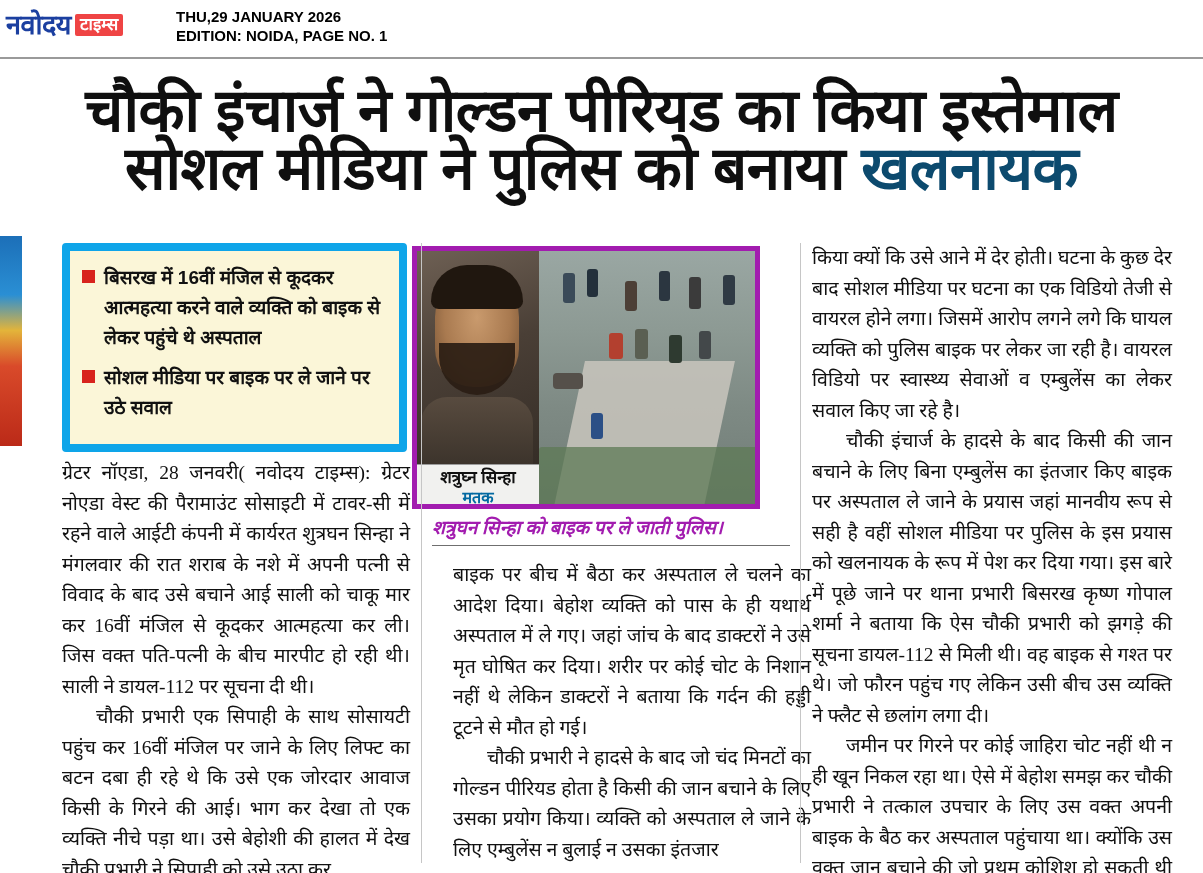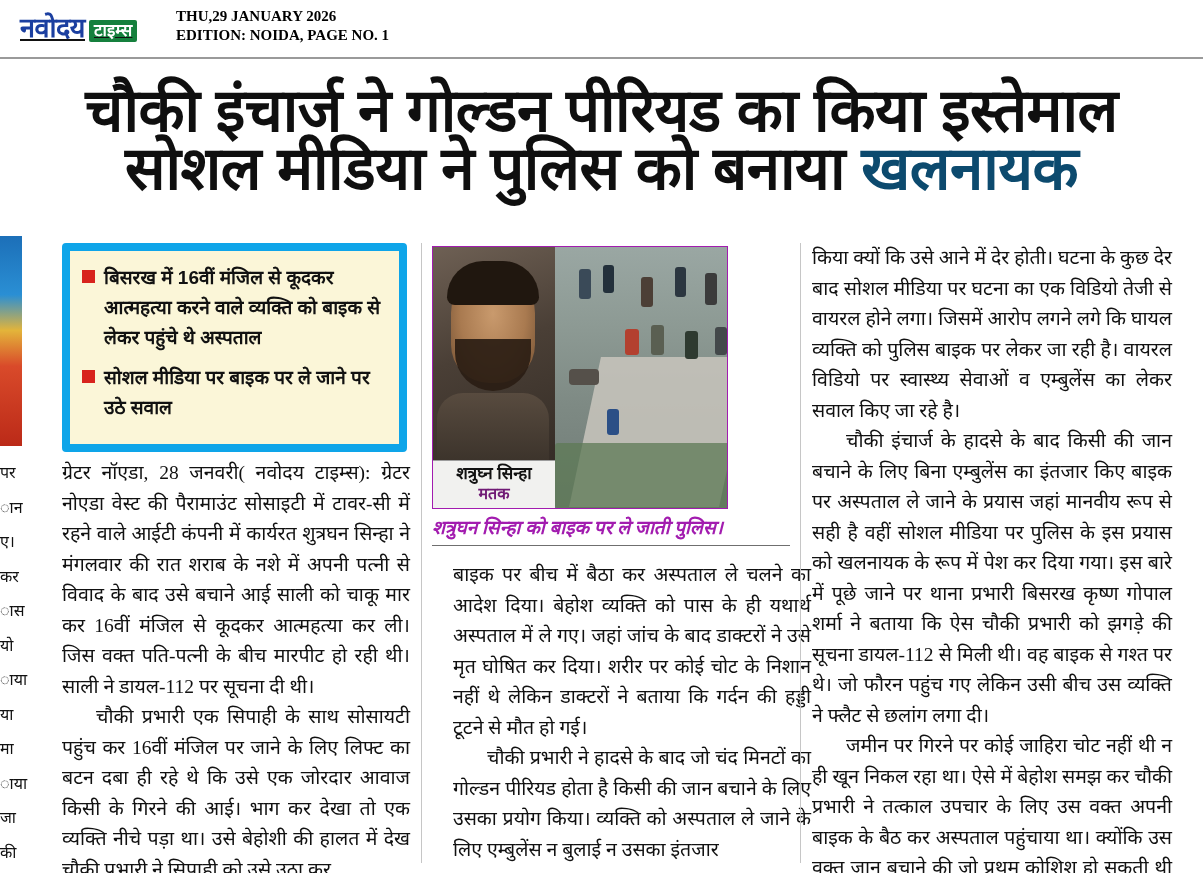--- a/index.html
+++ b/index.html
@@ -18,49 +18,48 @@
 
   
   .masthead {
     position: absolute;
     left: 0; top: 0;
     width: 1203px;
     height: 58px;
   }
   .logo-box {
     position: absolute;
-    left: 20px; top: 8px;
+    left: 6px; top: 8px;
     width: 160px; height: 34px;
     display: flex;
-    align-items: flex-end;
-    text-decoration: underline;
+    align-items: center;
   }
   .logo-hindi {
     font-family: "Liberation Sans", sans-serif;
     font-weight: bold;
     font-size: 27px;
     color: #1b3fa0;
     letter-spacing: -0.5px;
     line-height: 1;
   }
   .logo-box .logo-eng {
     font-family: "Liberation Sans", sans-serif;
     font-weight: bold;
     font-size: 17px;
     color: #ffffff;
-    background: #15803d;
+    background: #ef4444;
     padding: 2px 5px 3px 5px;
     margin-left: 4px;
     line-height: 1;
     border-radius: 2px;
   }
   .edition-block {
     position: absolute;
     left: 176px; top: 7px;
-    font-family: Liberation Serif, serif;
+    font-family: Liberation Sans, sans-serif;
     font-weight: bold;
     font-size: 15px;
     line-height: 19px;
     color: #000000;
   }
   .masthead-rule {
     position: absolute;
     left: 0; top: 57px;
     width: 1203px;
     height: 2px;
@@ -138,24 +137,24 @@
     font-family: "Liberation Sans", sans-serif;
     font-weight: bold;
     font-size: 19px;
     line-height: 30px;
     color: #111;
   }
 
   
   .photo-center {
     position: absolute;
-    left: 432px; top: 246px;
-    width: 296px; height: 263px;
+    left: 412px; top: 246px;
+    width: 348px; height: 263px;
     overflow: hidden;
-    border: 1px solid #a21caf;
+    border: 5px solid #a21caf;
     box-sizing: border-box;
   }
   .photo-left-half {
     position: absolute;
     left: 0; top: 0;
     width: 122px; height: 261px;
     background: linear-gradient(160deg,#6e6054 0%,#4a3f36 40%,#2e2721 100%);
   }
   .face {
     position: absolute;
@@ -218,21 +217,21 @@
     font-weight: bold;
     font-size: 17px;
     line-height: 20px;
     color: #111;
   }
   .caption-sub {
     font-family: "Liberation Sans", sans-serif;
     font-weight: bold;
     font-size: 16px;
     line-height: 19px;
-    color: #701a75;
+    color: #0369a1;
   }
   .photo-caption {
     position: absolute;
     left: 432px; top: 516px;
     width: 360px;
     font-family: "Liberation Serif", serif;
     font-style: italic;
     font-weight: bold;
     font-size: 19px;
     line-height: 24px;
@@ -283,21 +282,20 @@
 
 <div class="headline">
   <div class="headline-line">चौकी इंचार्ज ने गोल्डन पीरियड का किया इस्तेमाल</div>
   <div class="headline-line">
     <span>सोशल मीडिया ने पुलिस को बनाया </span><span class="headline-accent">खलनायक</span>
   </div>
 </div>
 
 <div class="edge-strip">
   <div class="edge-img"></div>
-  <div class="edge-text">पर ान ए। कर ास यो ाया या मा ाया जा की</div>
 </div>
 
 <div class="kicker">
   <div class="kicker-item">
     <span class="bullet-sq"></span>
     <span class="kicker-text">बिसरख में 16वीं मंजिल से कूदकर आत्महत्या करने वाले व्यक्ति को बाइक से लेकर पहुंचे थे अस्पताल</span>
   </div>
   <div class="kicker-item">
     <span class="bullet-sq"></span>
     <span class="kicker-text">सोशल मीडिया पर बाइक पर ले जाने पर उठे सवाल</span>

